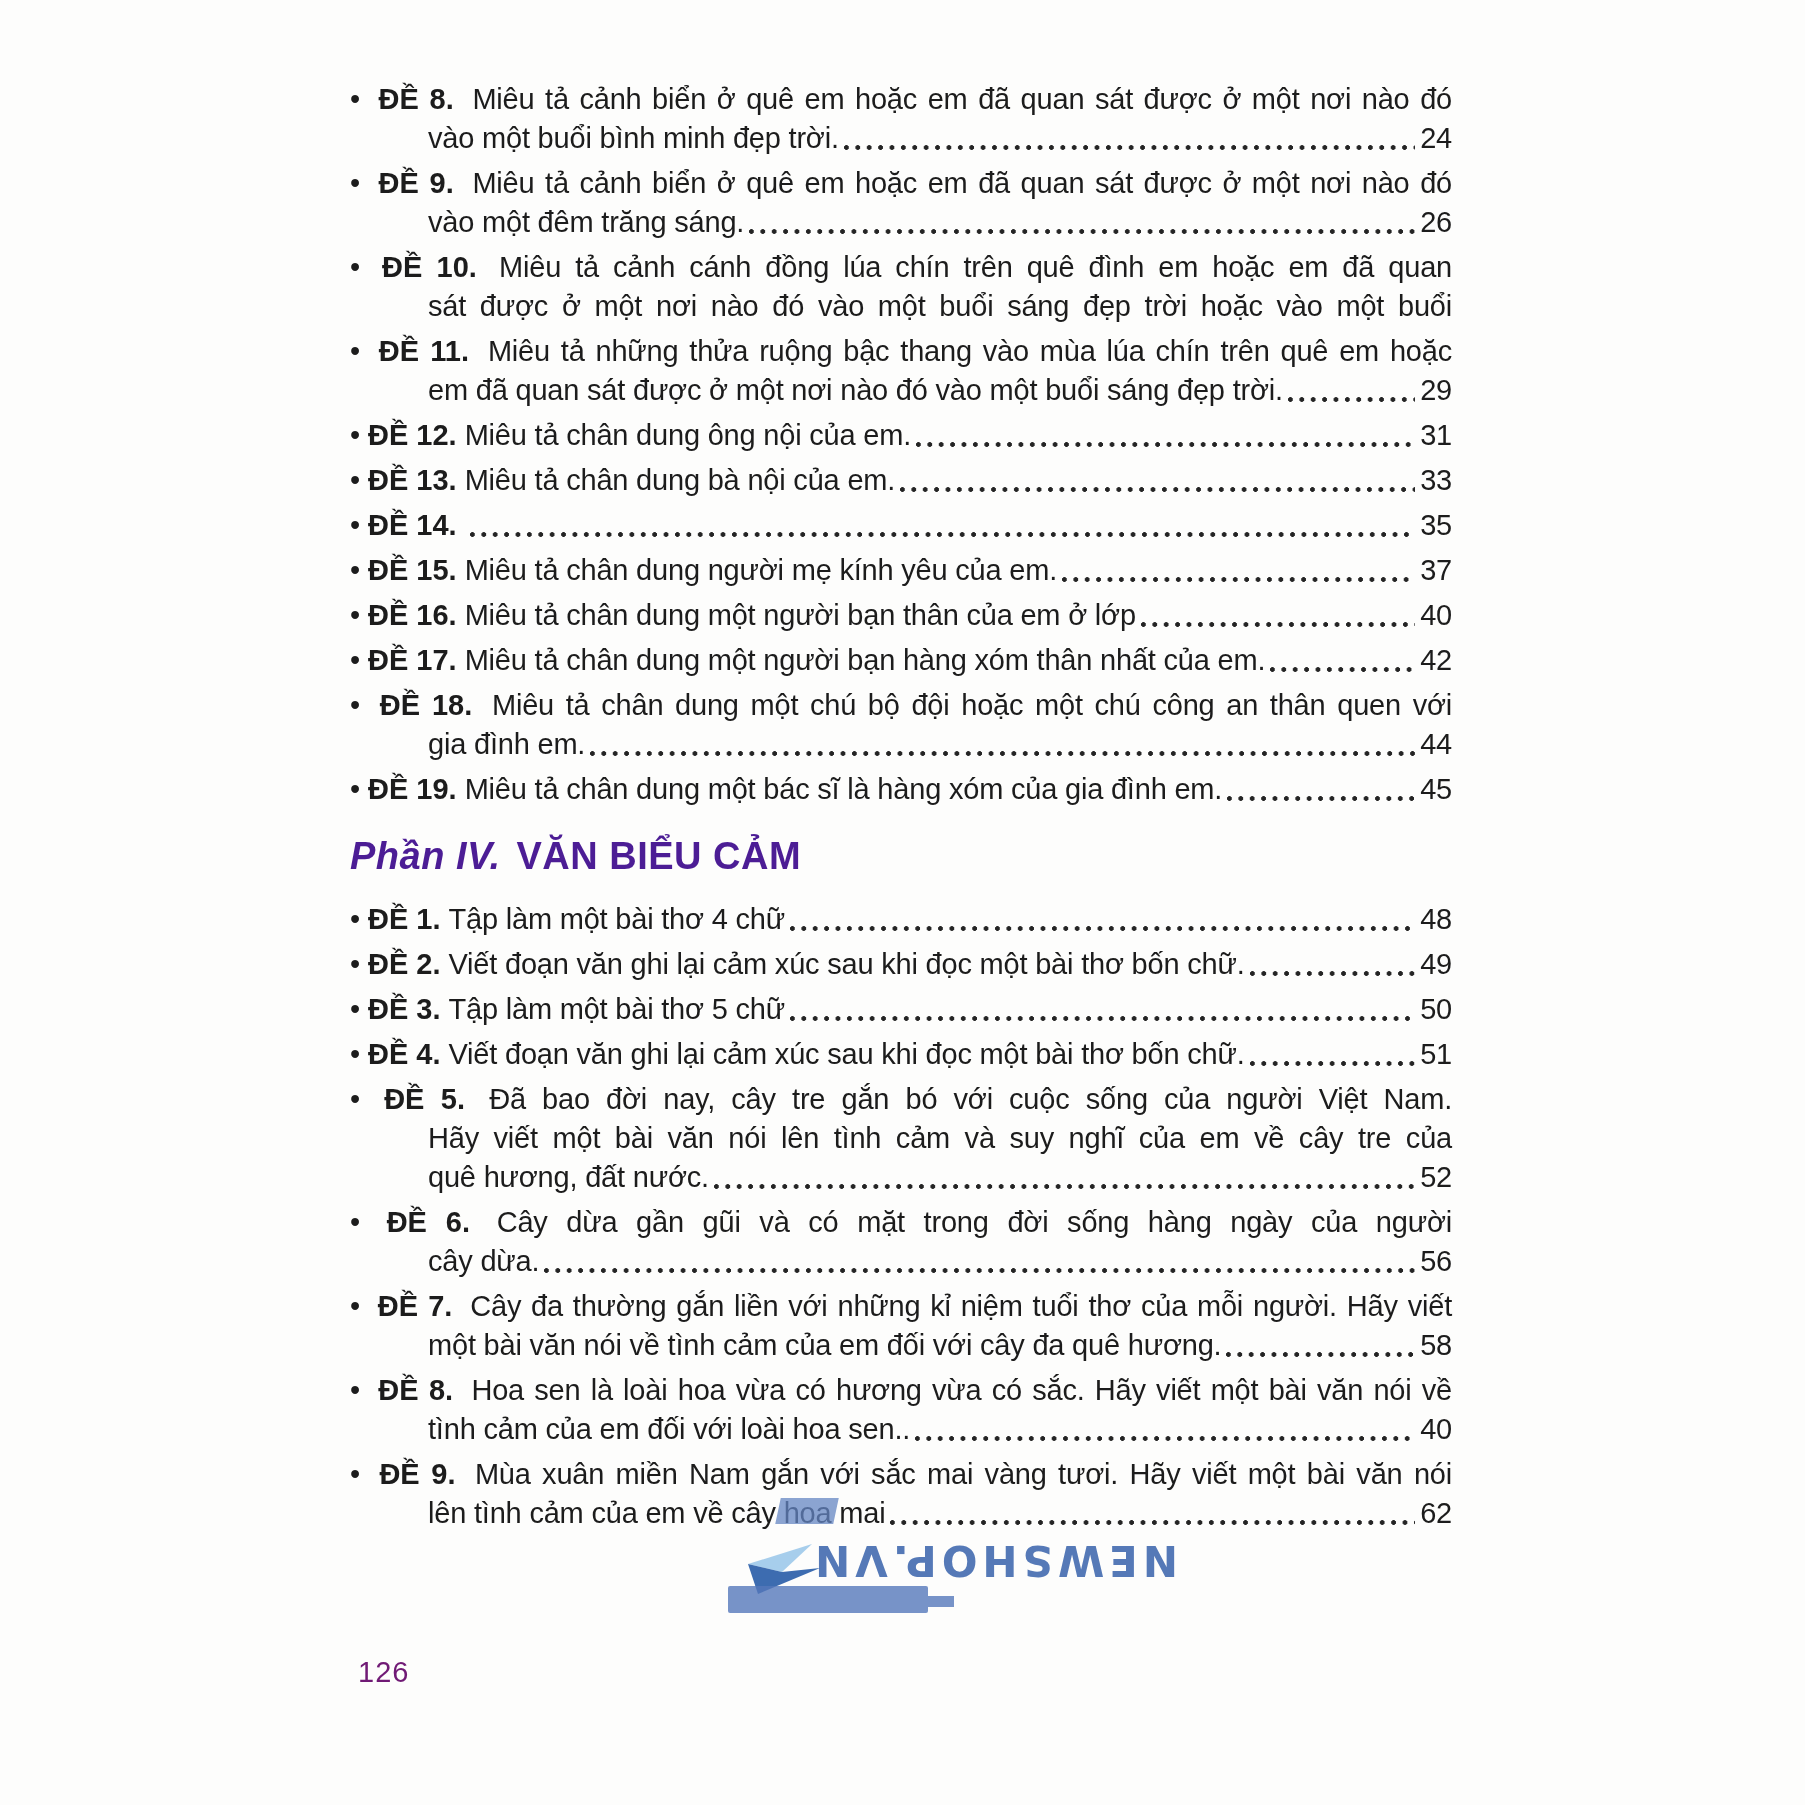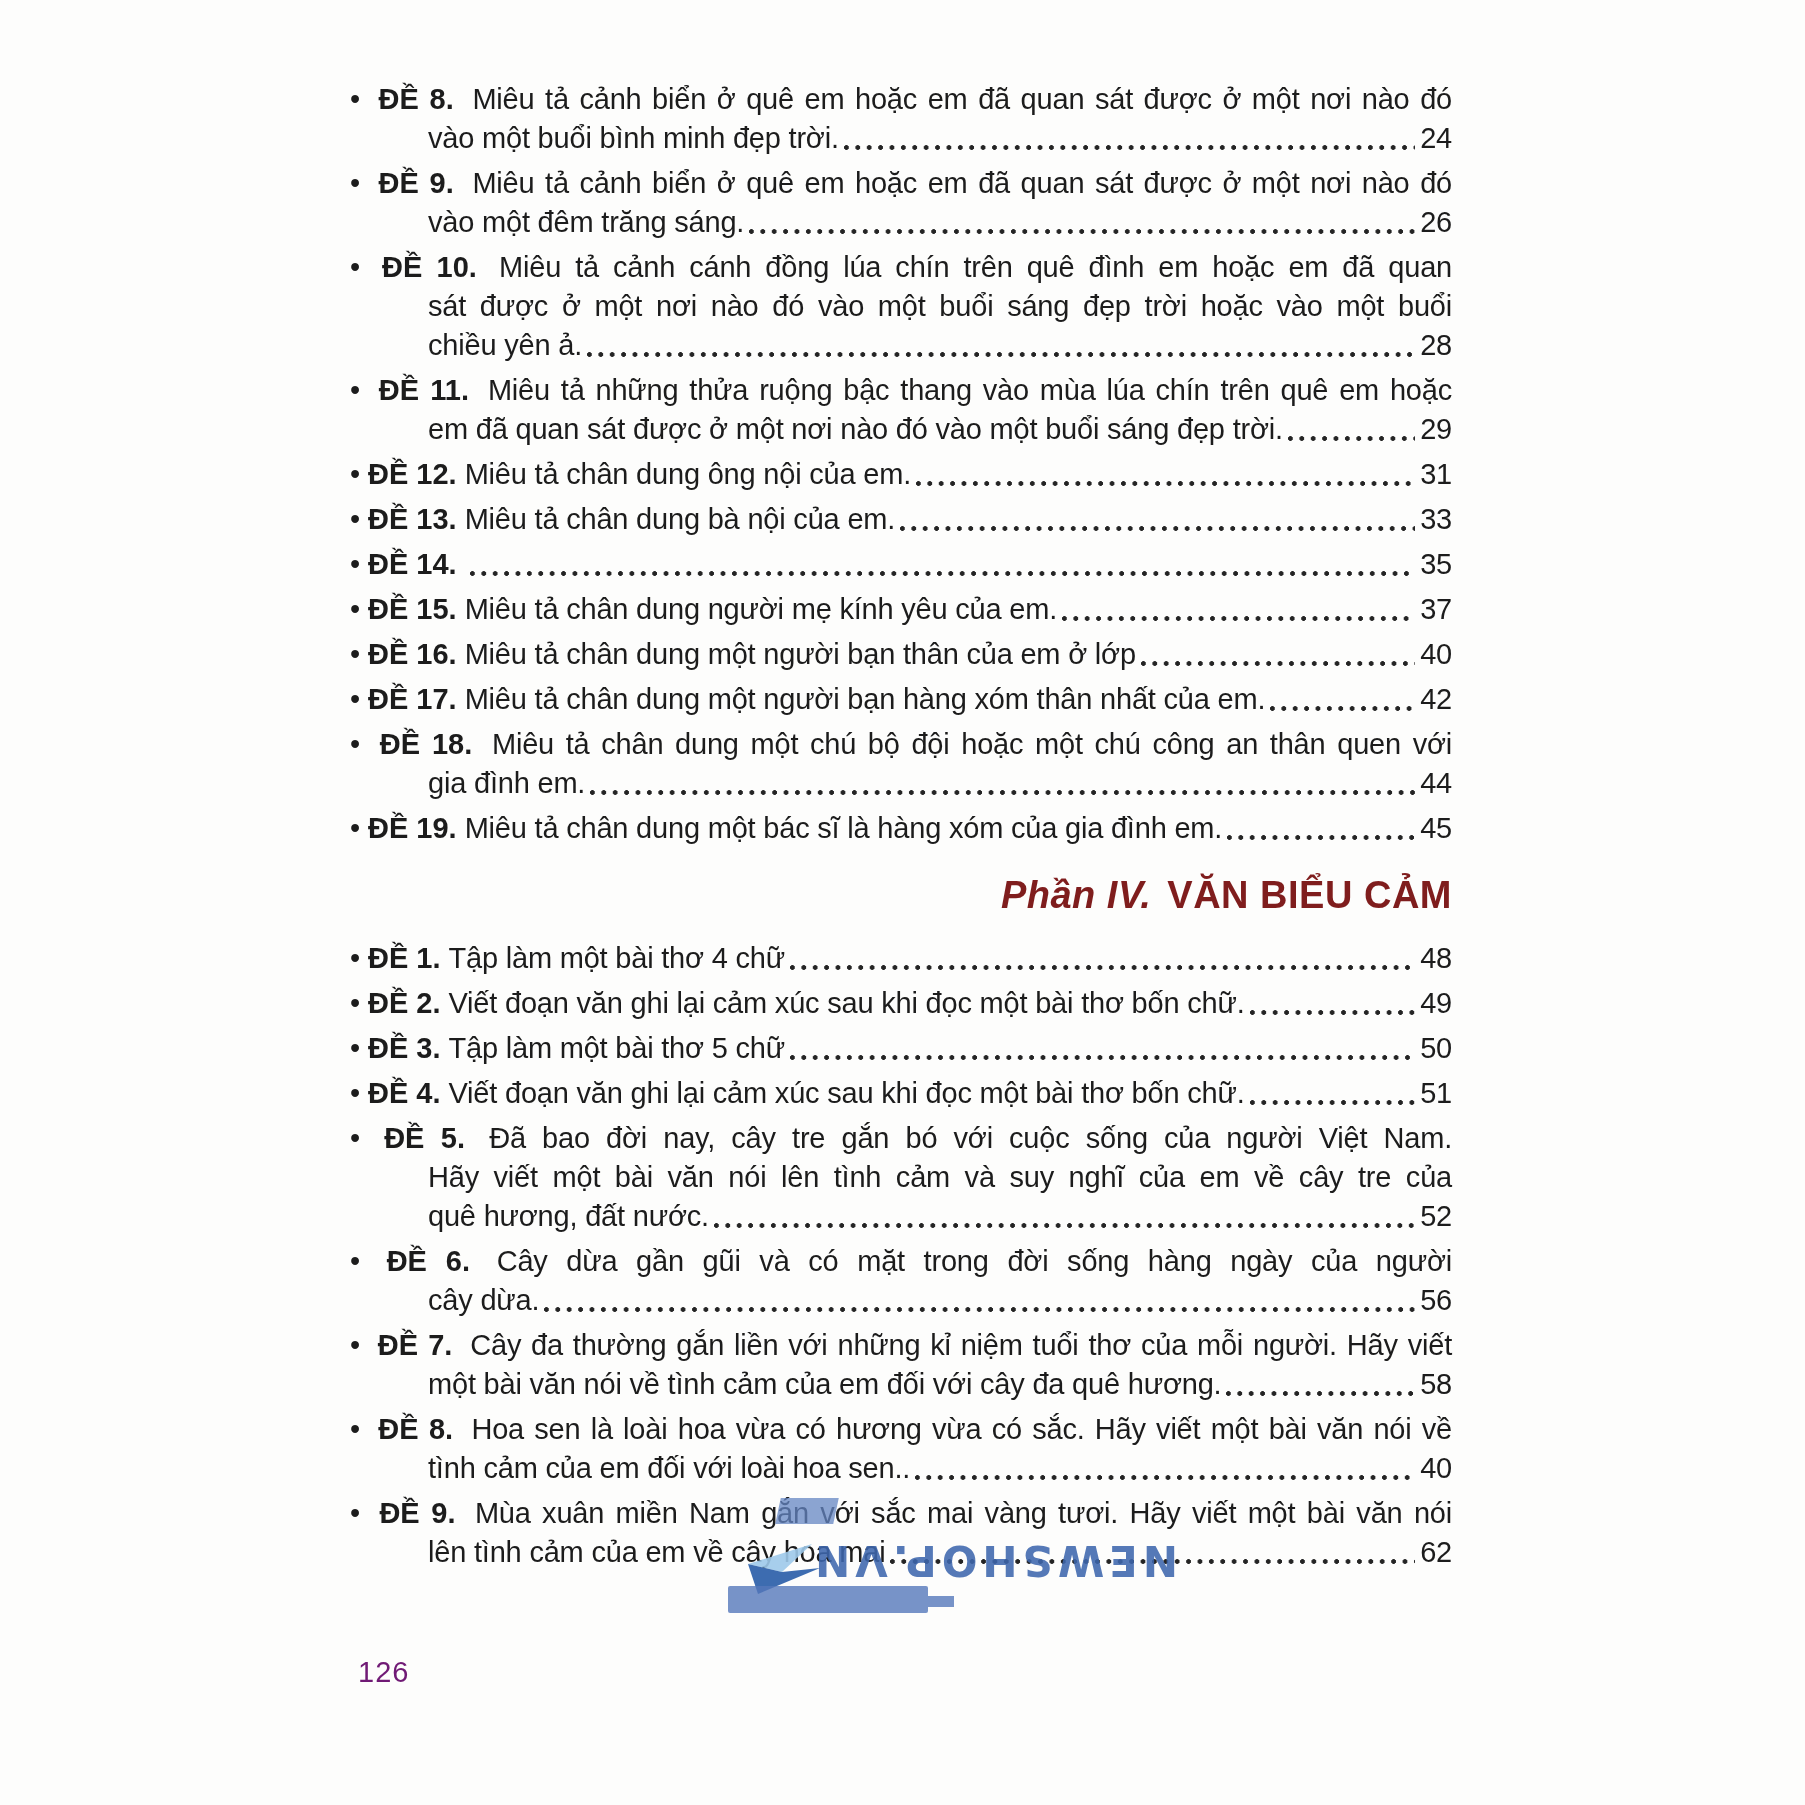--- a/index.html
+++ b/index.html
@@ -25,22 +25,22 @@
   .bullet{margin-right:8px;}
   .label{font-weight:700;margin-right:8px;letter-spacing:0;}
   .dots{
     flex:1;min-width:26px;align-self:flex-end;
     height:9px;margin:0 5px 6px 5px;
     background:radial-gradient(circle at 2.4px 4.5px,#242424 2.1px,rgba(0,0,0,0) 2.6px) repeat-x left bottom;
     background-size:11.4px 9px;
   }
   .pagenum{white-space:nowrap;}
   .heading{
-    text-align:right;margin:26px 0 22px;
-    font-size:38px;font-weight:700;letter-spacing:0.5px;color:#7f1d1d;
+    text-align:left;margin:26px 0 22px;
+    font-size:38px;font-weight:700;letter-spacing:0.5px;color:#4c1d95;
   }
   .heading .part{font-style:italic;margin-right:16px;}
   .footer{
     position:absolute;left:358px;top:1656px;
     font-size:29px;color:#701a75;letter-spacing:1px;
   }
   
   .wm-text{
     position:absolute;left:838px;top:1536px;width:340px;
     text-align:center;
@@ -87,25 +87,20 @@
           <div class="line first just"><span class="bullet">•</span> <span class="label">ĐỀ 9.</span> <span class="text">Miêu tả cảnh biển ở quê em hoặc em đã quan sát được ở một nơi nào đó</span></div>
           <div class="line cont lineflex">
             <span class="text">vào một đêm trăng sáng.</span>
             <span class="dots"></span>
             <span class="pagenum">26</span>
           </div>
         </div>
         <div class="entry">
           <div class="line first just"><span class="bullet">•</span> <span class="label">ĐỀ 10.</span> <span class="text">Miêu tả cảnh cánh đồng lúa chín trên quê đình em hoặc em đã quan</span></div>
           <div class="line cont just"><span class="text">sát được ở một nơi nào đó vào một buổi sáng đẹp trời hoặc vào một buổi</span></div>
-          <div class="line cont lineflex">
-            <span class="text">chiều yên ả.</span>
-            <span class="dots"></span>
-            <span class="pagenum">28</span>
-          </div>
         </div>
         <div class="entry">
           <div class="line first just"><span class="bullet">•</span> <span class="label">ĐỀ 11.</span> <span class="text">Miêu tả những thửa ruộng bậc thang vào mùa lúa chín trên quê em hoặc</span></div>
           <div class="line cont lineflex">
             <span class="text">em đã quan sát được ở một nơi nào đó vào một buổi sáng đẹp trời.</span>
             <span class="dots"></span>
             <span class="pagenum">29</span>
           </div>
         </div>
         <div class="entry">

